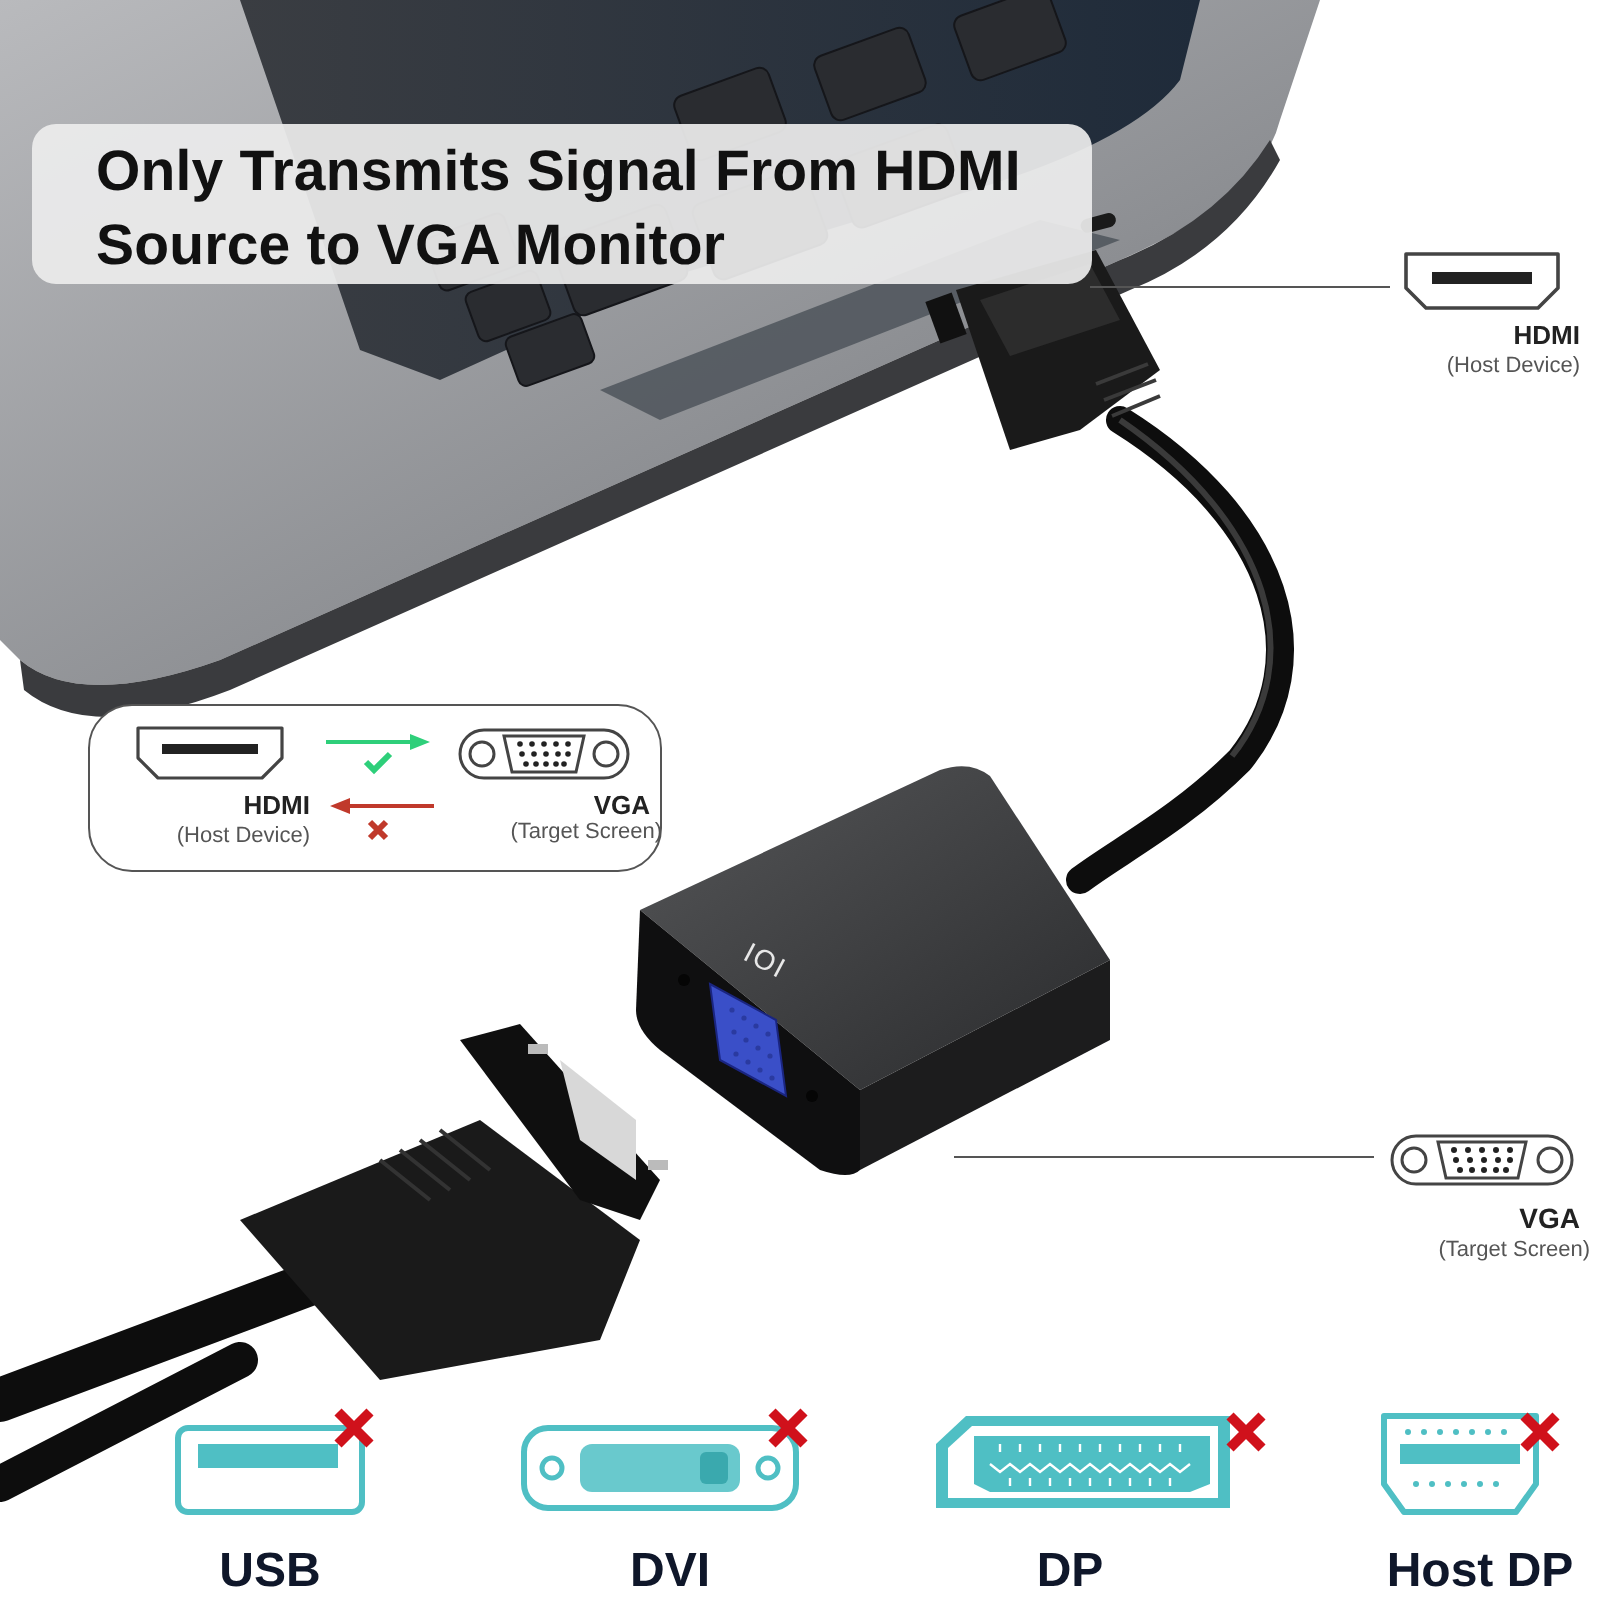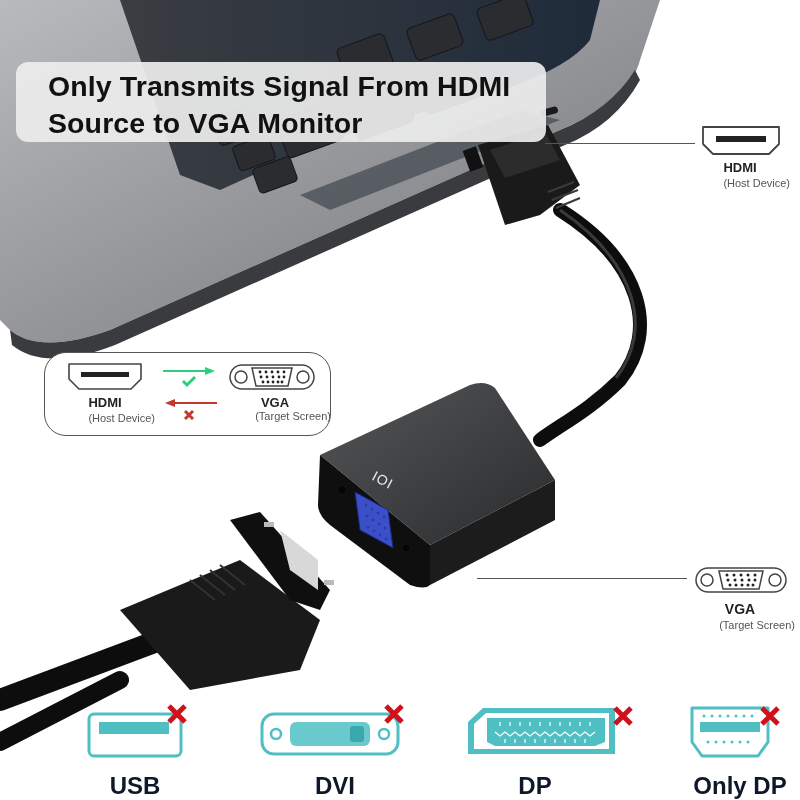--- a/index.html
+++ b/index.html
@@ -1,20 +1,20 @@
 <!DOCTYPE html>
 <html><head>
 <meta charset="utf-8">
 <style>
   html,body{margin:0;padding:0;background:#fff;}
   #stage{position:relative;width:800px;height:800px;overflow:hidden;background:#fff;font-family:"Liberation Sans",sans-serif;}
   .abs{position:absolute;}
   .banner{left:16px;top:14px;width:530px;height:80px;background:rgba(236,236,236,0.93);border-radius:12px;padding:6px 0 0 32px;box-sizing:border-box;margin-top:48px;}
   .banner div{font-size:28.5px;font-weight:bold;color:#111;line-height:37px;letter-spacing:0.1px;}
-  .lbl-title{font-weight:bold;color:#222;text-align:center;}
+  .lbl-title{font-weight:bold;color:#222;text-align:right;}
   .lbl-sub{color:#555;text-align:right;}
   .port-label{font-size:24px;font-weight:bold;color:#0f172a;text-align:center;}
 </style>
 </head>
 <body>
 
 <div id="stage">
 
   <svg class="abs" style="left:0;top:0" width="800" height="800">
     <defs>
@@ -259,15 +259,15 @@
       <rect x="12" y="20" width="60" height="10"></rect>
       <circle cx="20" cy="40" r="1.5"></circle>
         <circle cx="28" cy="40" r="1.5"></circle>
         <circle cx="36" cy="40" r="1.5"></circle>
         <circle cx="44" cy="40" r="1.5"></circle>
         <circle cx="52" cy="40" r="1.5"></circle>
         <circle cx="60" cy="40" r="1.5"></circle>
     </g>
     <path d="M74,6 L90,22 M90,6 L74,22" stroke="#d0111b" stroke-width="5"></path>
   </svg>
-  <div class="abs port-label" style="left:680px;top:772px;width:120px;">Only DP</div>
+  <div class="abs port-label" style="left:680px;top:772px;width:120px;">Host DP</div>
 
 </div>
 
 </body></html>

